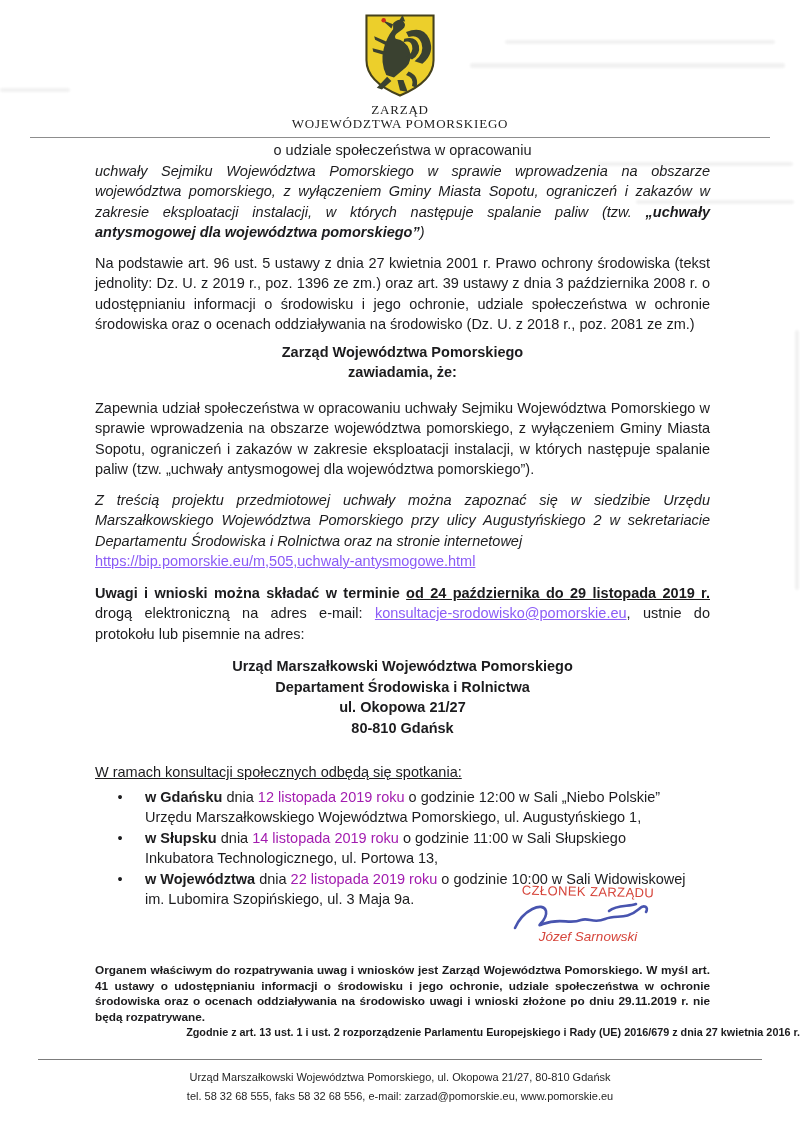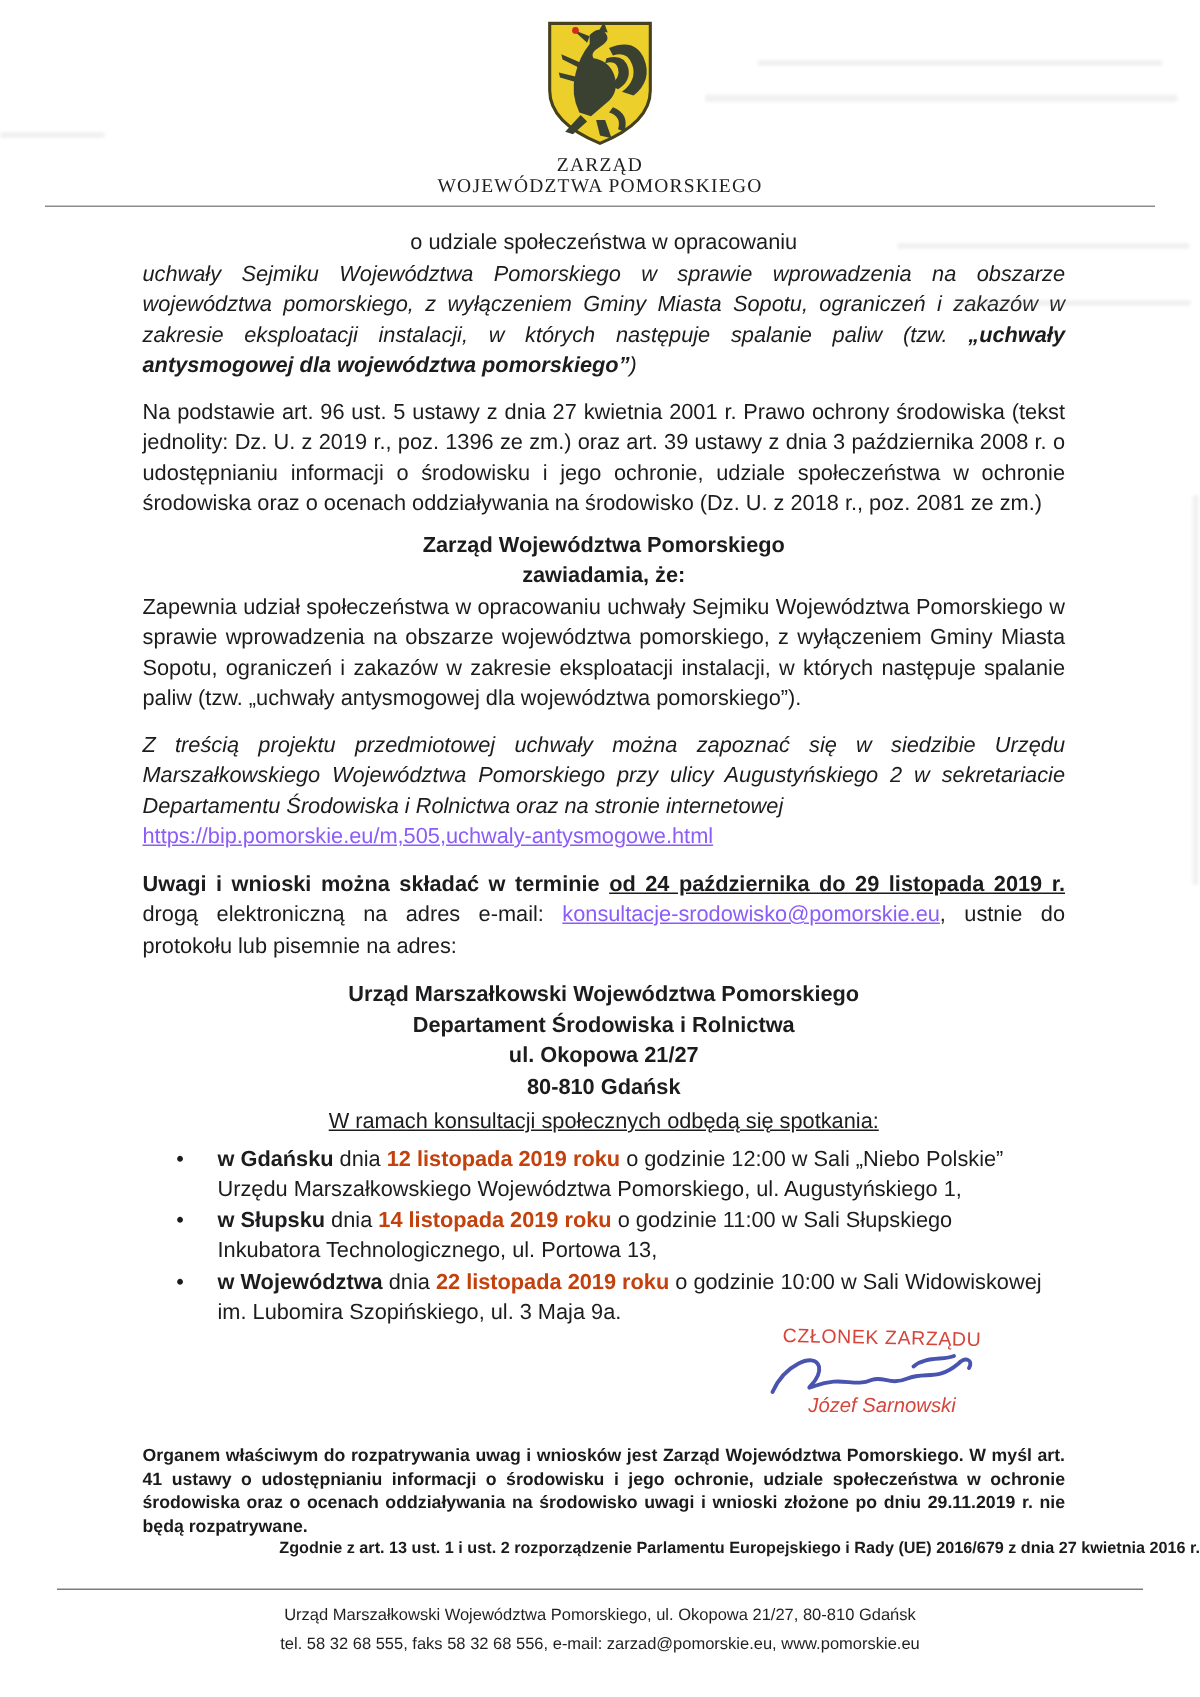--- a/index.html
+++ b/index.html
@@ -30,38 +30,38 @@
 
   .doc-title { margin-top:7px; text-align:center; font-weight:bold;
                font-size:16.5px; line-height:19.5px; letter-spacing:.2px; color:#161618; }
 
   p.body, .body { font-size:14.5px; line-height:20.5px; color:#1c1c1e; }
   .just { text-align:justify; }
   .center { text-align:center; }
   .bold { font-weight:bold; }
   .italic { font-style:italic; }
 
-  .subject-intro { margin-top:14px; }
+  .subject-intro { margin-top:2px; }
   .subject { margin-top:0; }
   .legal { margin-top:10px; }
   .announce { margin-top:7px; font-weight:bold; }
-  .participation { }
+  .participation { margin-top:15px; }
   .access { margin-top:10px;font-style:italic; }
   a.doclink { color:#8b5cf6; text-decoration:underline; cursor:pointer; }
   .access-link { display:inline-block; }
   .submission { margin-top:11px; }
   .u-bold { font-weight:bold; text-decoration:underline; }
   .addr { margin-top:12px; font-weight:bold; }
-  .meet-head { margin-top:3px; text-decoration:underline;text-align:center; }
+  .meet-head { margin-top:24px; text-decoration:underline; }
   .meetings { list-style:none; margin-top:4px; }
   .meetings li { display:flex; font-size:14.5px; line-height:20.5px; }
   .bullet { width:25px; padding-left:27px; box-sizing:content-box; width:23px; flex:0 0 50px;
             max-width:50px; padding-left:0; text-align:center; }
   .mi-text { flex:1; }
-  .red-bold { color:#c2410c; font-weight:bold; }
+  .red-bold { color:#a21caf; font-weight:normal; }
 
   
   .signature { position:absolute; top:884px; left:478px; width:220px; text-align:center; }
   .stamp-role { color:#D6453B; font-size:13px; letter-spacing:.4px; transform:rotate(1.2deg); }
   .sig-svg { display:block; margin:-3px auto -9px auto; }
   .stamp-name { color:#D6453B; font-size:13.5px; font-style:italic; }
 
   
   .bottom { position:absolute; top:963px; left:0; width:800px; }
   .footnote { padding:0 90px 0 95px; font-size:11.8px; line-height:15.5px;

